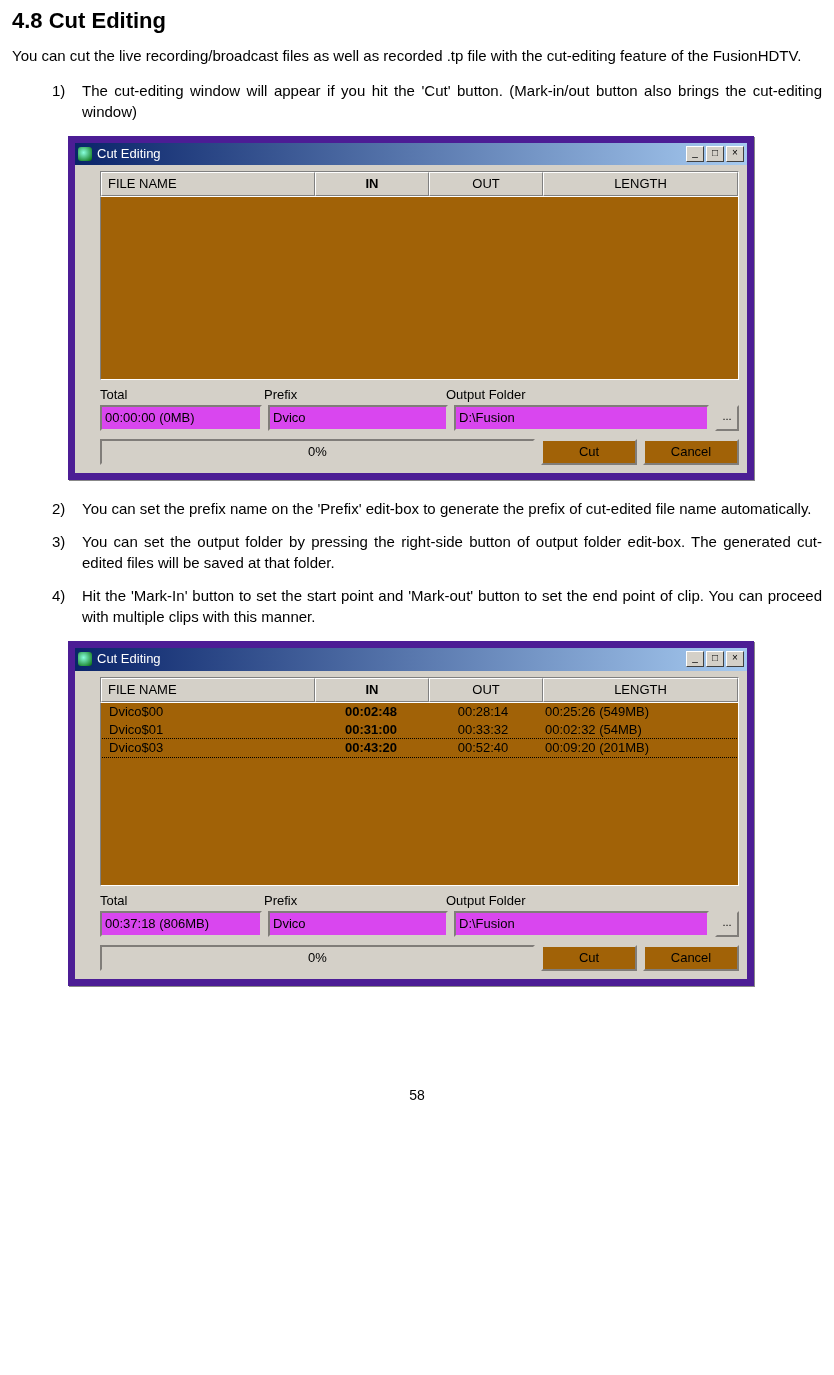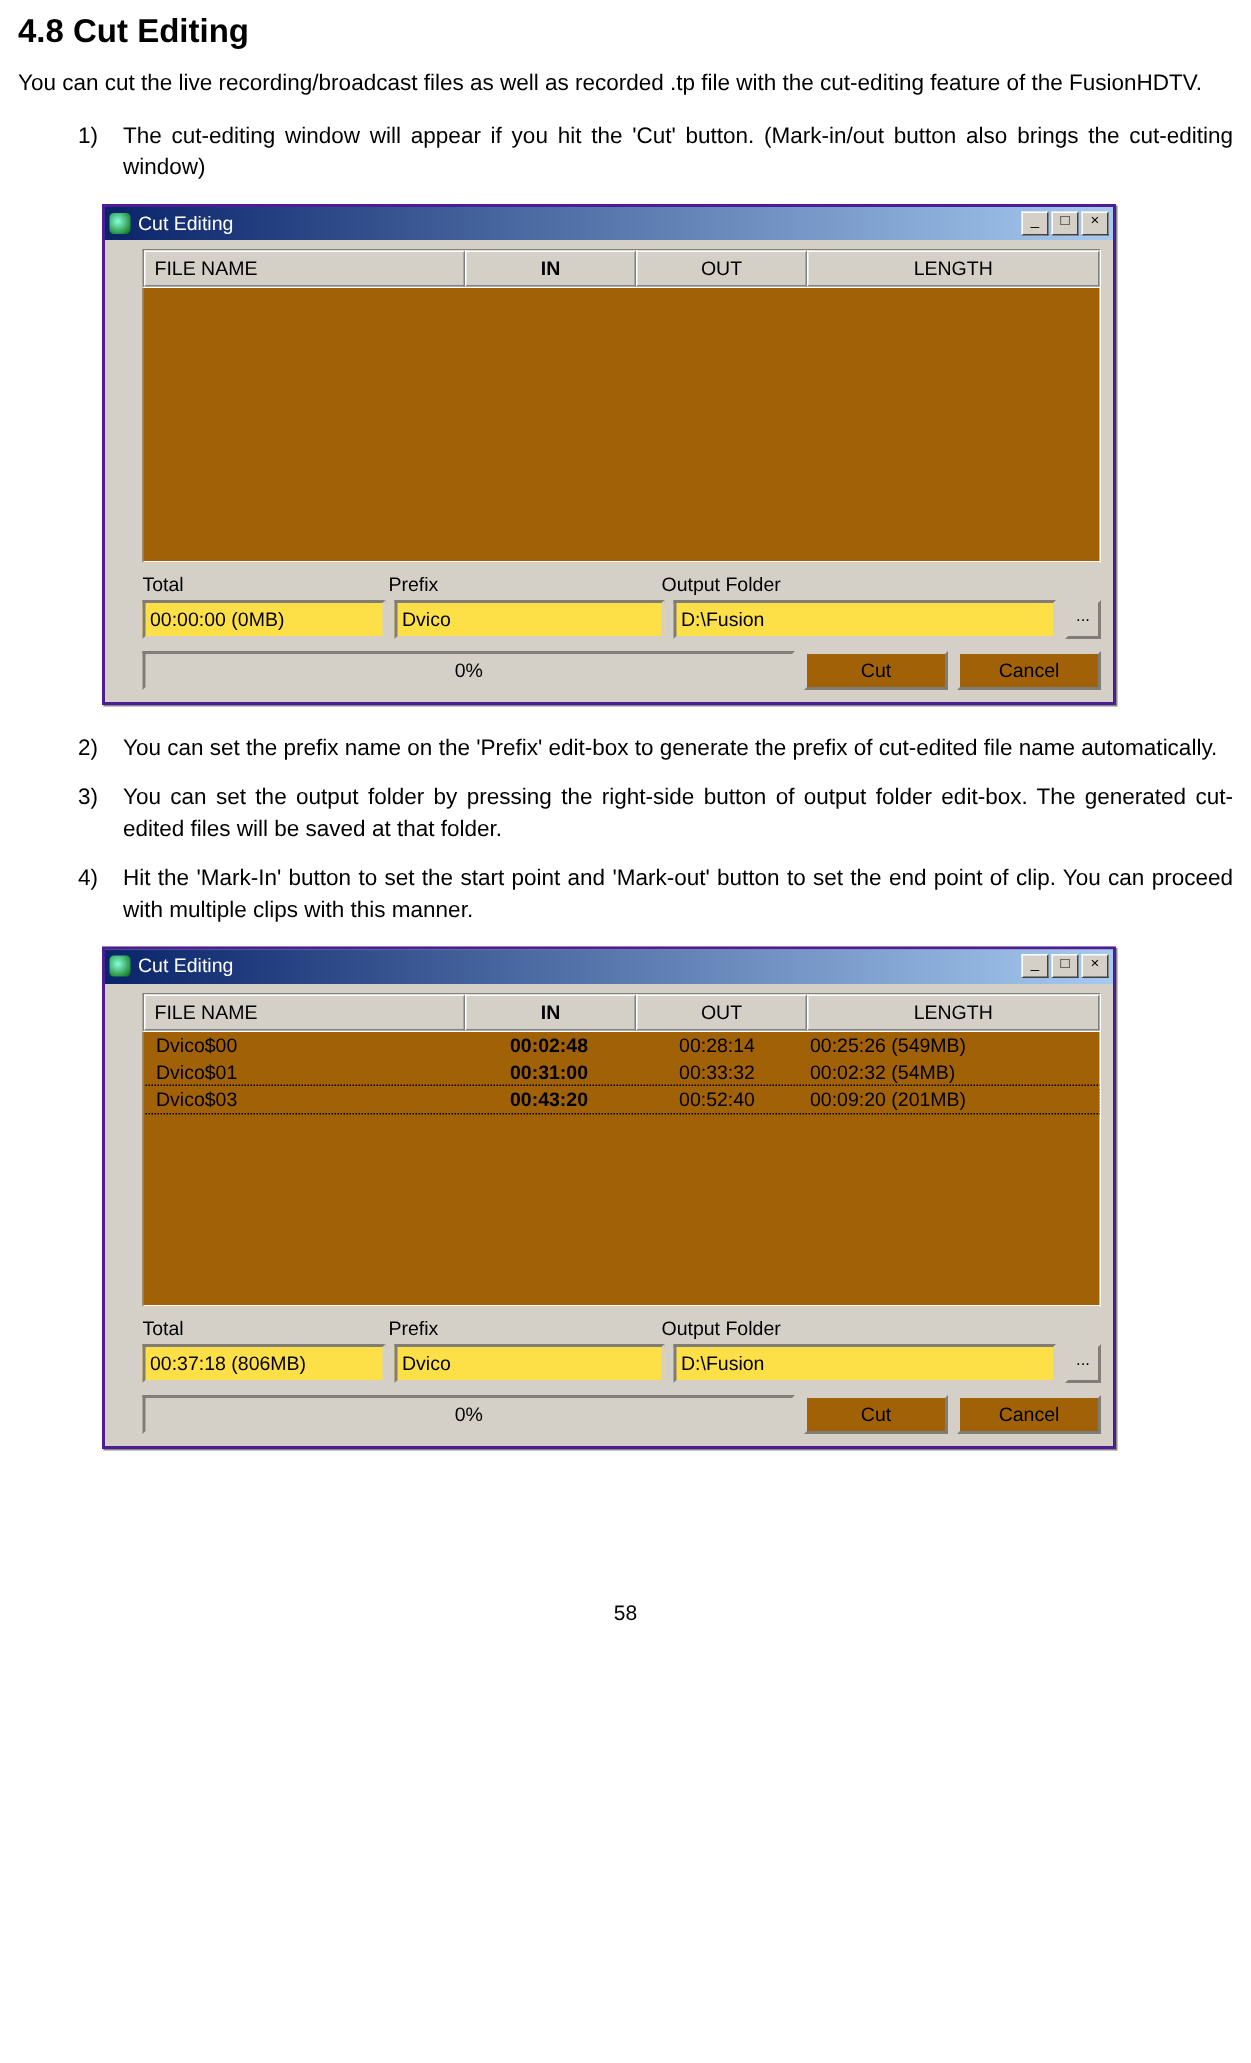--- a/index.html
+++ b/index.html
@@ -30,21 +30,21 @@
     width: 30px;
     flex-shrink: 0;
   }
   .li-txt {
     flex: 1;
     text-align: justify;
   }
   .win {
     width: 672px;
     margin: 8px 0 18px 56px;
-    border: 2px solid #4c1d95;
+    border: 7px solid #4c1d95;
     background: #d4d0c8;
     font-family: "Tahoma", sans-serif;
     font-size: 13px;
     box-shadow: 1px 1px 0 #888;
   }
   .titlebar {
     display: flex;
     align-items: center;
     background: linear-gradient(to right, #0a246a, #a6caf0);
     color: #fff;
@@ -97,21 +97,21 @@
   }
   .row { display:flex; padding:0 2px; }
   .row > div { padding:0 6px; }
   .row.sel { outline:1px dotted #000; }
   .labels { display:flex; margin-top:6px; }
   .lbl-total { width:164px; }
   .lbl-prefix{ width:182px; }
   .lbl-out   { flex:1; }
   .fields { display:flex; gap:6px; margin-top:1px; }
   .txtbox {
-    background:#fde047;
+    background:#d946ef;
     border:2px inset #d4d0c8;
     padding:2px 3px;
     font-size:13px;
     height:18px;
   }
   .f-total { width:152px; }
   .f-prefix{ width:170px; }
   .f-out   { flex:1; }
   .browse {
     width:20px;

